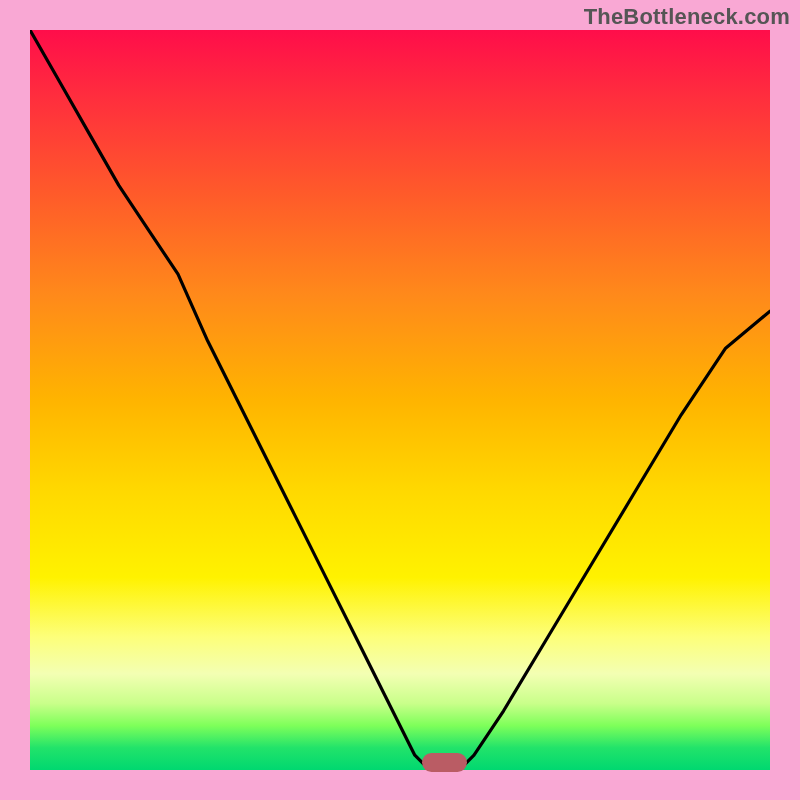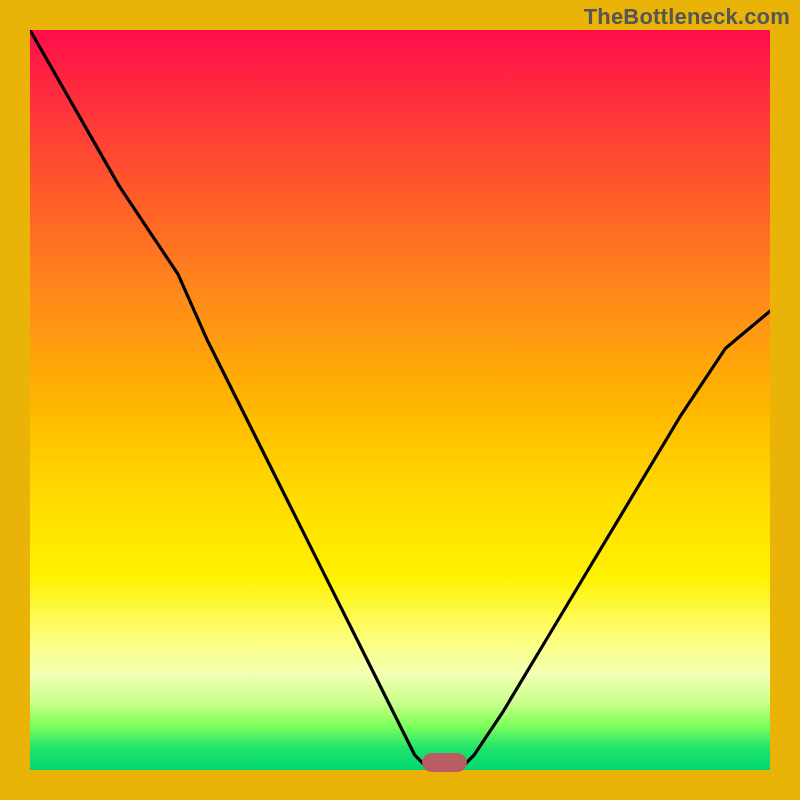--- a/index.html
+++ b/index.html
@@ -8,21 +8,21 @@
     width: 800px;
     height: 800px;
     overflow: hidden;
     background: #000;
     font-family: Arial, Helvetica, sans-serif;
   }
   .frame {
     position: relative;
     width: 800px;
     height: 800px;
-    background: #eab308;
+    background: #f9a8d4;
   }
   .watermark {
     position: absolute;
     top: 4px;
     right: 10px;
     color: #555;
     font-size: 22px;
     font-weight: 600;
     letter-spacing: 0.2px;
     user-select: none;

